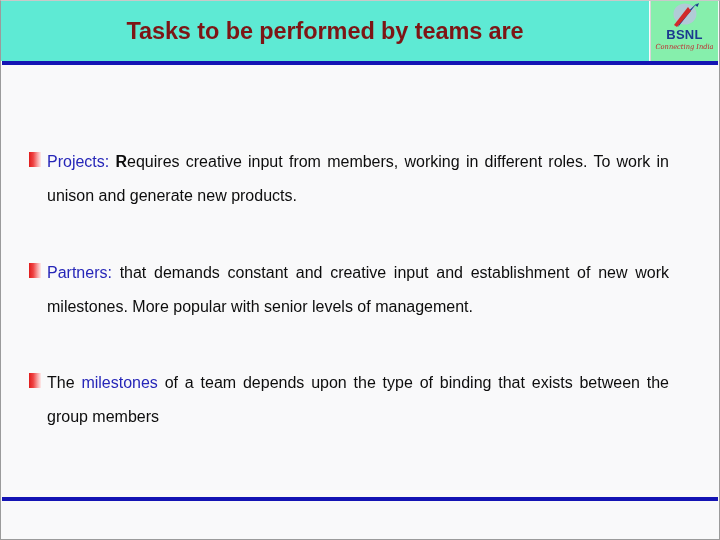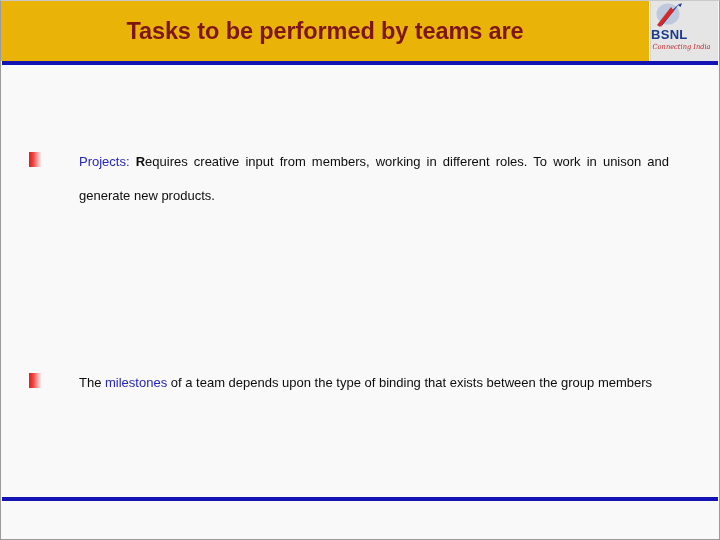--- a/index.html
+++ b/index.html
@@ -30,21 +30,21 @@
   
   .title-zone {
     position: absolute;
     left: 0;
     top: 0;
     width: 648px;
     height: 60px;
     display: flex;
     align-items: center;
     justify-content: center;
-    background: #eab308;
+    background: #5eead4;
   }
   .slide-title {
     color: #7d1515;
     font-size: 23.5px;
     font-weight: bold;
     line-height: 29px;
     text-align: center;
     width: 540px;
     letter-spacing: -0.1px;
   }
@@ -52,26 +52,26 @@
     display: block;
   }
 
   
   .logo-box {
     position: absolute;
     right: 1px;
     top: 0;
     width: 68px;
     height: 61px;
-    background: #e5e5e5;
+    background: #86efac;
     border-left: 1px solid #d6d6d6;
     box-sizing: border-box;
     display: flex;
     flex-direction: column;
-    align-items: flex-start;
+    align-items: center;
     justify-content: flex-start;
     padding-top: 1px;
     overflow: hidden;
   }
   .logo-mark {
     width: 34px;
     height: 26px;
     position: relative;
     flex: none;
   }
@@ -129,22 +129,22 @@
   .bullet-marker {
     position: absolute;
     left: 0;
     top: 7px;
     width: 12px;
     height: 15px;
     background: linear-gradient(to right, #e01c1c 0%, #ef4343 35%, #f8a6a6 72%, #fdeaea 100%);
   }
 
   .bullet-text {
-    margin-left: 50px;
-    font-size: 13px;
+    margin-left: 18px;
+    font-size: 16px;
     line-height: 33.5px;
     color: #0d0d0d;
   }
   .bullet-text.justify {
     text-align: justify;
     text-align-last: left;
   }
   .kw { color: #2626b8; }
   .strongish { font-weight: bold; }
 </style>
@@ -177,20 +177,26 @@
 
   <div class="body-zone">
 
     <div class="bullet-row b1">
       <span class="bullet-marker"></span>
       <div class="bullet-text justify">
         <span class="kw">Projects:</span><span>&nbsp;</span><span class="strongish">R</span><span>equires creative input from members, working in different roles. To work in unison and generate new products.</span>
       </div>
     </div>
 
+    <div class="bullet-row b2">
+      <span class="bullet-marker"></span>
+      <div class="bullet-text justify">
+        <span class="kw">Partners:</span><span> that demands constant and creative input and establishment of new work milestones. More popular with senior levels of management.</span>
+      </div>
+    </div>
 
     <div class="bullet-row b3">
       <span class="bullet-marker"></span>
       <div class="bullet-text justify">
         <span>The </span><span class="kw">milestones</span><span>  of a team depends upon the type of binding that exists between the group members</span>
       </div>
     </div>
 
   </div>
 </div>

